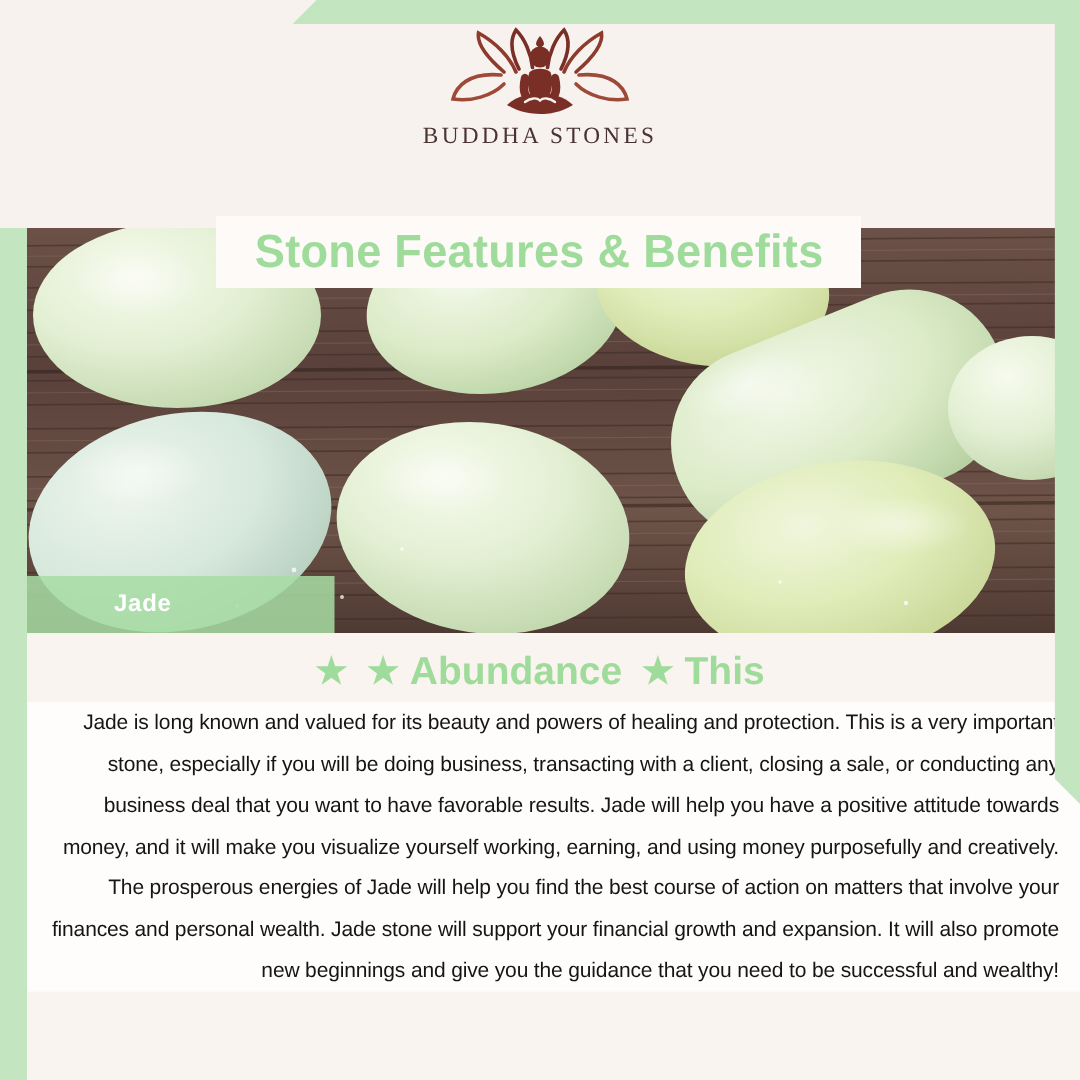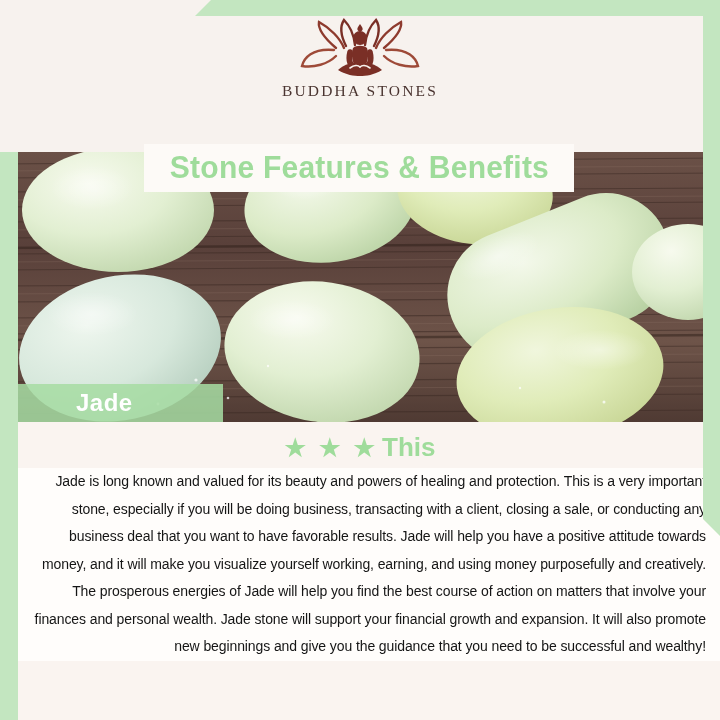--- a/index.html
+++ b/index.html
@@ -124,21 +124,21 @@
     background: rgba(166, 220, 163, 0.86);
     z-index: 5;
     display: flex;
     align-items: center;
     padding-left: 58px;
     box-sizing: border-box;
   }
   .name-ribbon-text {
     font-family: "Liberation Sans Narrow", "Liberation Sans", sans-serif;
     font-weight: bold;
-    font-size: 24px;
+    font-size: 16px;
     color: #ffffff;
     letter-spacing: 0.5px;
   }
 
   
   .body-panel {
     position: absolute;
     top: 422px;
     left: 0;
     width: 720px;
@@ -349,20 +349,21 @@
   </div>
 
   <div class="body-panel">
 
     <div class="benefits">
       <span class="benefit-item">
         <span class="star-icon">★</span>
       </span>
       <span class="benefit-item">
         <span class="star-icon">★</span>
+        <span>Abundance</span>
       </span>
       <span class="benefit-item">
         <span class="star-icon">★</span>
         <span>This</span>
       </span>
     </div>
 
     <p class="description">Jade is long known and valued for its beauty and powers of healing and protection. This is a very important stone, especially if you will be doing business, transacting with a client, closing a sale, or conducting any business deal that you want to have favorable results. Jade will help you have a positive attitude towards money, and it will make you visualize yourself working, earning, and using money purposefully and creatively. The prosperous energies of Jade will help you find the best course of action on matters that involve your finances and personal wealth. Jade stone will support your financial growth and expansion. It will also promote new beginnings and give you the guidance that you need to be successful and wealthy!</p>
   </div>
 

